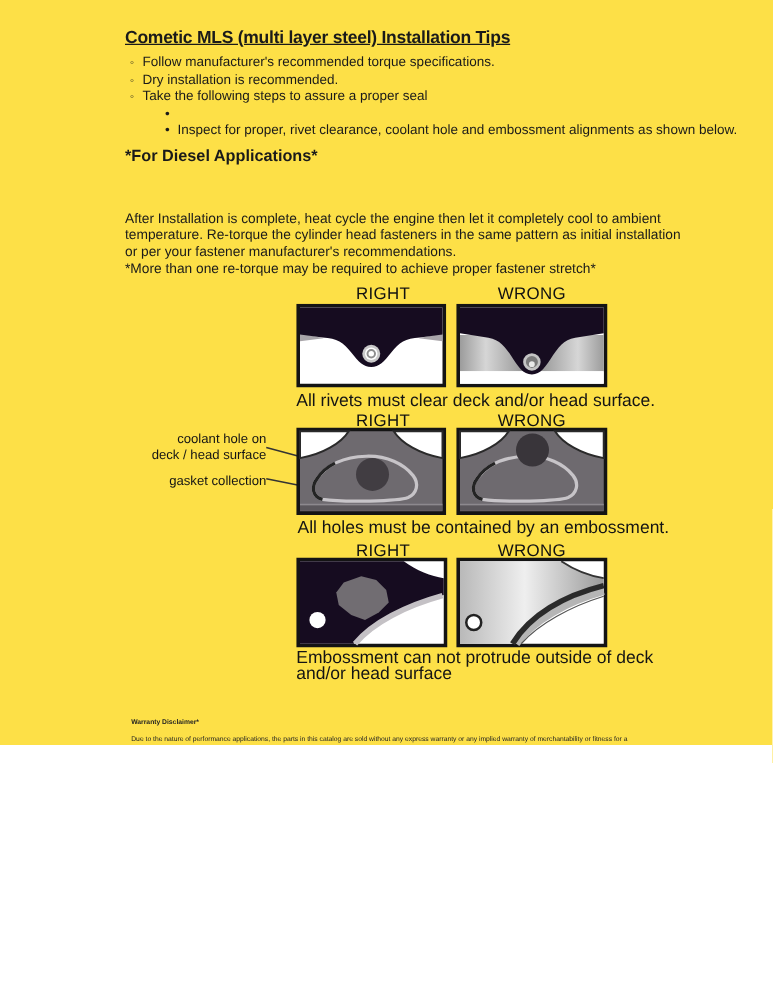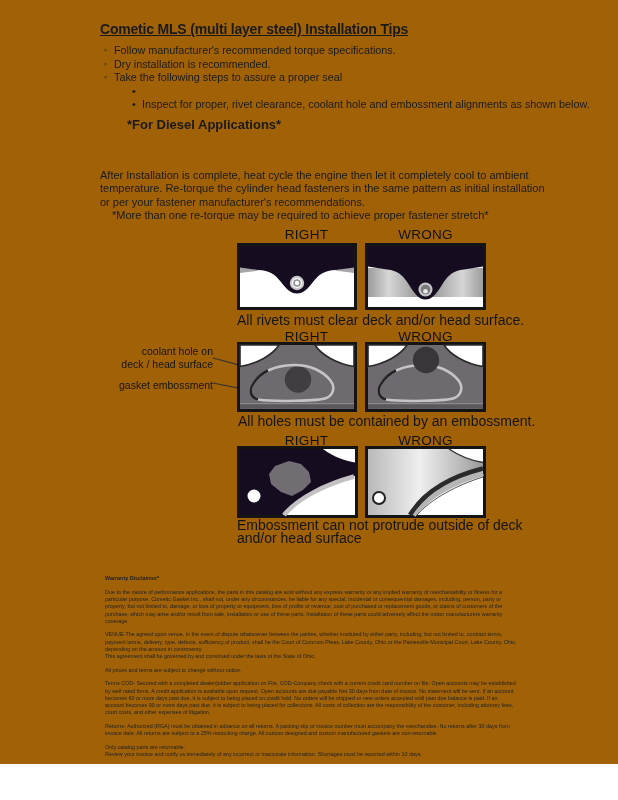--- a/index.html
+++ b/index.html
@@ -4,38 +4,38 @@
 <style>
   :root{
     --text:#1a1a1a;
     --diagram-dark:#160c20;
     --steel-gray:#6e6a6f;
     --embossment-line:#c7c4c8;
     --deck-gray:#a8a5a9;
   }
   html,body{margin:0;padding:0;background:#ffffff;}
   .page{
-    position:relative;width:618px;height:764px;background:#a16207;overflow:hidden;
+    position:relative;width:618px;height:596px;background:#fde047;overflow:hidden;
     font-family:"Liberation Sans",sans-serif;color:var(--text);
   }
   .abs{position:absolute;}
   .title{
     left:100px;top:21px;font-size:14px;font-weight:bold;letter-spacing:-0.2px;
     text-decoration:underline;white-space:nowrap;
   }
   .intro{left:104px;top:44px;width:505px;font-size:10.8px;line-height:13.6px;}
   .bullet-row{display:flex;white-space:nowrap;}
   .bullet-row .mk{width:10px;flex:0 0 10px;font-size:9px;line-height:13.6px;}
   .sub{padding-left:28px;}
   .sub .mk{font-size:10.8px;}
-  .diesel-heading{left:100px;top:117px;font-size:13px;font-weight:bold;margin-left:27px;}
+  .diesel-heading{left:100px;top:117px;font-size:13px;font-weight:bold;}
   .para{white-space:pre-line;font-size:11px;line-height:13.4px;width:480px;}
   .p1{left:100px;top:135px;}
   .p2{left:100px;top:169px;}
-  .p3{left:112px;top:209px;}
+  .p3{left:100px;top:209px;}
   .dlabel{
     width:121px;text-align:center;font-size:13.5px;letter-spacing:0.3px;color:#111;
   }
   .lr{left:246px;} .lw{left:365px;}
   .row1l{top:227px;} .row2l{top:329px;} .row3l{top:433px;}
   .dbox{display:block;}
   .b1r{left:237px;top:243px;} .b1w{left:365px;top:243px;}
   .b2r{left:237px;top:342px;} .b2w{left:365px;top:342px;}
   .b3r{left:237px;top:446px;} .b3w{left:365px;top:446px;}
   .caption{font-size:14px;color:#141414;white-space:pre-line;line-height:13px;}
@@ -134,21 +134,21 @@
     </g>
   </svg>
 
   <div class="abs caption cap1">All rivets must clear deck and/or head surface.</div>
 
   <div class="abs dlabel lr row2l">RIGHT</div>
   <div class="abs dlabel lw row2l">WRONG</div>
 
   <div class="abs ann ann1">coolant hole on
 deck / head surface</div>
-  <div class="abs ann ann2">gasket embossment</div>
+  <div class="abs ann ann2">gasket collection</div>
 
   <svg class="abs leader" width="96" height="50" viewBox="0 0 96 50">
     <line x1="7" y1="8" x2="89" y2="30" stroke="#333" stroke-width="1.2"></line>
     <line x1="7" y1="33" x2="57" y2="43" stroke="#333" stroke-width="1.2"></line>
   </svg>
 
   <svg class="abs dbox b2r" width="120" height="70" viewBox="0 0 120 70">
     <rect x="1.5" y="1.5" width="117" height="67" class="steelbg" stroke="#141414" stroke-width="3"></rect>
     <path d="M3,3 H42 C36,12.5 21,21.5 3,24.5 Z" fill="#ffffff" stroke="#2a2a2a" stroke-width="1.6"></path>
     <path d="M117,3 H78 C84,12.5 99,21.5 117,24.5 Z" fill="#ffffff" stroke="#2a2a2a" stroke-width="1.6"></path>

